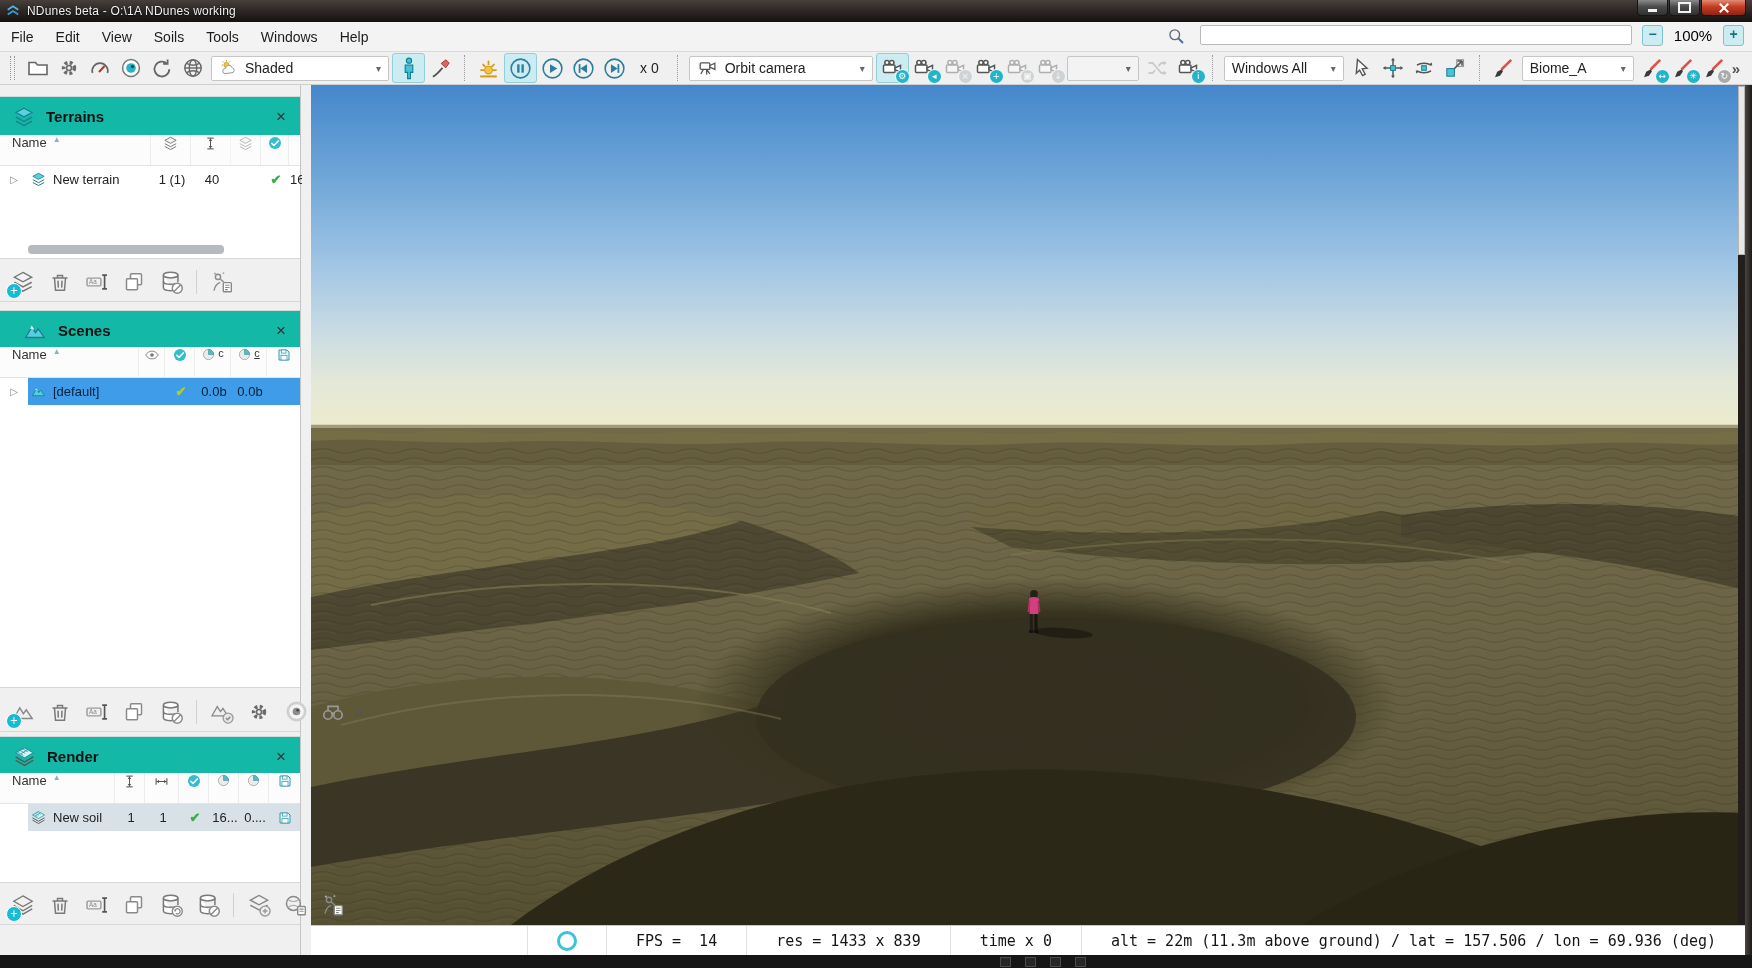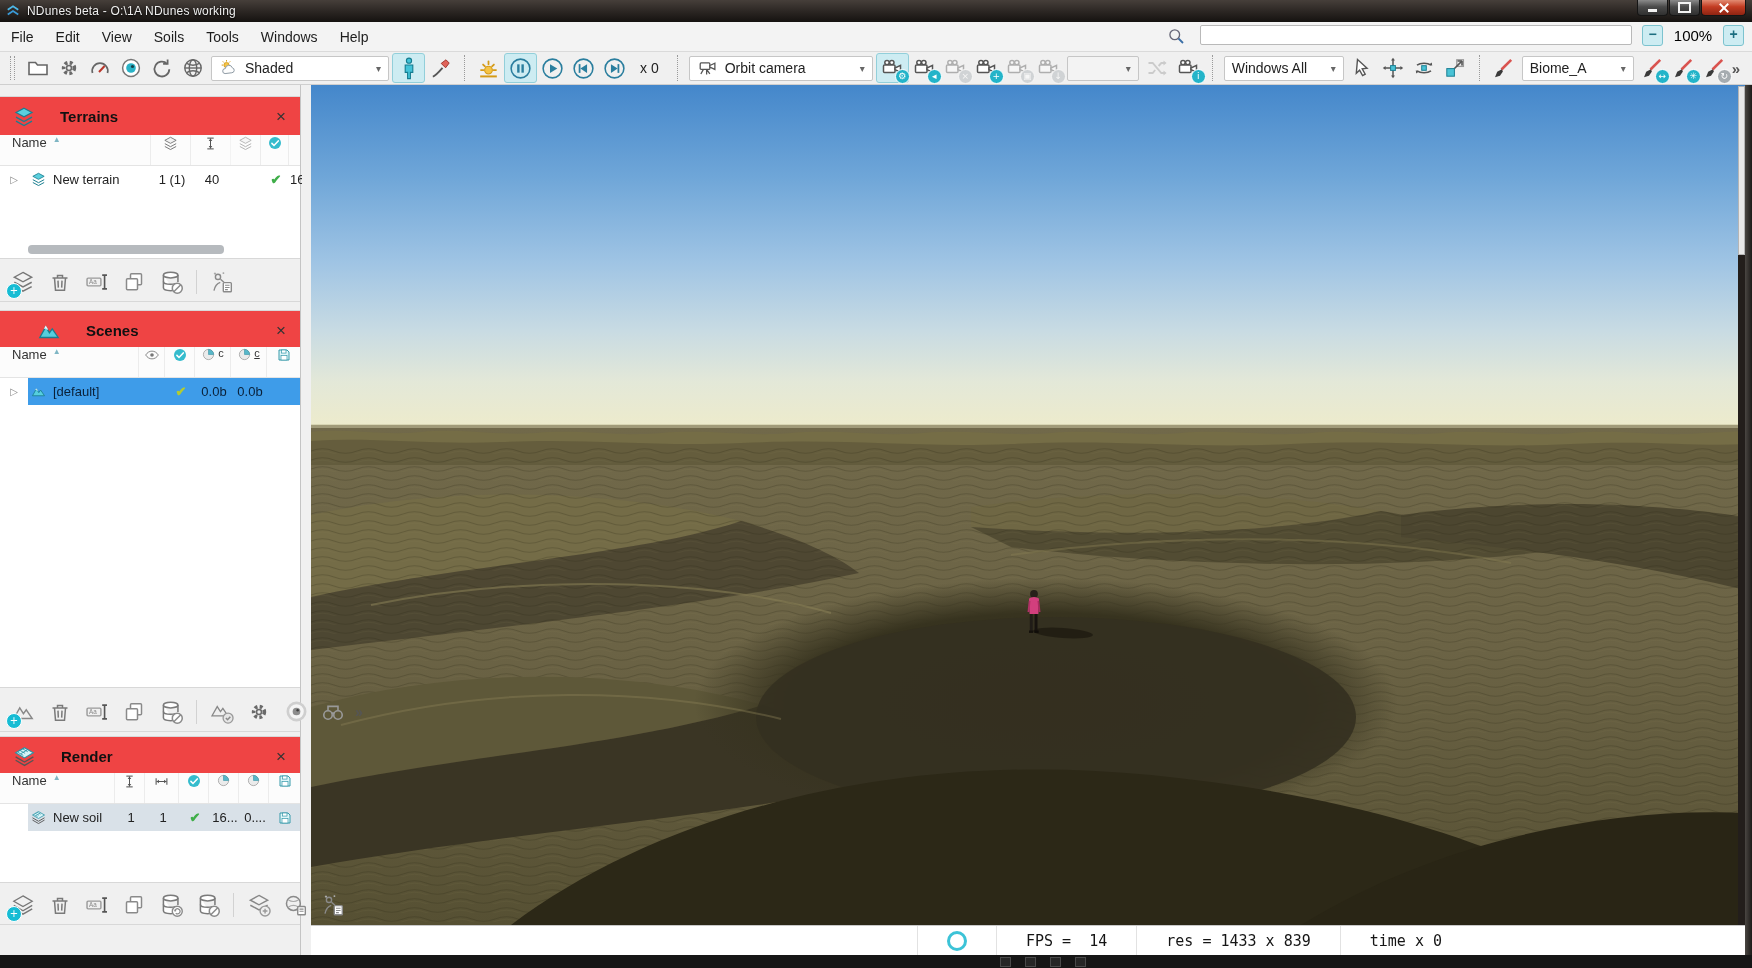--- a/index.html
+++ b/index.html
@@ -47,22 +47,22 @@
   .tlabel{font-size:14px;color:#222;margin:0 10px;white-space:pre}
   .bdg{position:absolute;right:-2px;bottom:-2px;width:13px;height:13px;border-radius:50%;
     background:#23b4c9;border:1px solid #fff;color:#fff;font-size:9px;line-height:12px;text-align:center;
     font-family:"DejaVu Sans",sans-serif}
   .bdg.gy{background:#a6acb0}
   .ovf{margin-left:auto;margin-right:12px;font-size:15px;font-weight:bold;color:#555}
   
   .sidebar{position:absolute;left:0;top:85px;width:300px;height:870px;background:#f0f0f0;
     border-right:1px solid #c4c4c4;z-index:5}
   .sect{position:absolute;left:0;width:300px;box-sizing:border-box}
-  .phead{display:flex;align-items:center;gap:24px;padding:0 10px 0 12px;height:41px;
-    border-top:1px solid #d8d8d8;border-bottom:1px solid #d8d8d8;background:#ef4444}
+  .phead{display:flex;align-items:center;gap:10px;padding:0 10px 0 12px;height:41px;
+    border-top:1px solid #d8d8d8;border-bottom:1px solid #d8d8d8;background:#14b8a6}
   .ptitle{font-size:15px;font-weight:bold;color:#111}
   .pclose{margin-left:auto;font-size:17px;color:#333;line-height:17px;padding:0 4px}
   .ptable{background:#fff;border-bottom:1px solid #d8d8d8}
   .thead{display:flex;height:30px;align-items:center;background:#fcfcfc;border-bottom:1px solid #e4e4e4;font-size:13px;color:#333}
   .th{display:flex;align-items:flex-start;justify-content:center;height:100%;border-left:1px solid #ececec;box-sizing:border-box;flex:0 0 auto}
   .th.name{justify-content:flex-start;padding-left:12px;border-left:none}
   .sort{font-size:8px;color:#7fb6c4;margin-left:6px;margin-bottom:8px}
   .trow{display:flex;height:27px;align-items:center;font-size:13px;color:#222}
   .gutter{width:28px;display:flex;align-items:center;justify-content:center;flex:0 0 auto}
   .xarrow{color:#8a8a8a;font-size:10px}
@@ -1009,20 +1009,21 @@
 <div class="vscroll-thumb"></div>
 <div class="vscroll-track"></div>
 <div class="win-edge"></div>
 
 <div class="statusbar">
   <div class="sspacer"></div>
   <div class="scell" style="border-left:1px solid #e2e2e2"><span class="ring"></span></div>
   <div class="scell">FPS =  14</div>
   <div class="scell">res = 1433 x 839</div>
   <div class="scell">time x 0</div>
+  <div class="scell">alt = 22m (11.3m above ground) / lat = 157.506 / lon = 69.936 (deg)</div>
 </div>
 
 <div class="taskbar">
   <span class="tkico"></span>
   <span class="tkico"></span>
   <span class="tkico"></span>
   <span class="tkico"></span>
 </div>
 
 </body></html>

